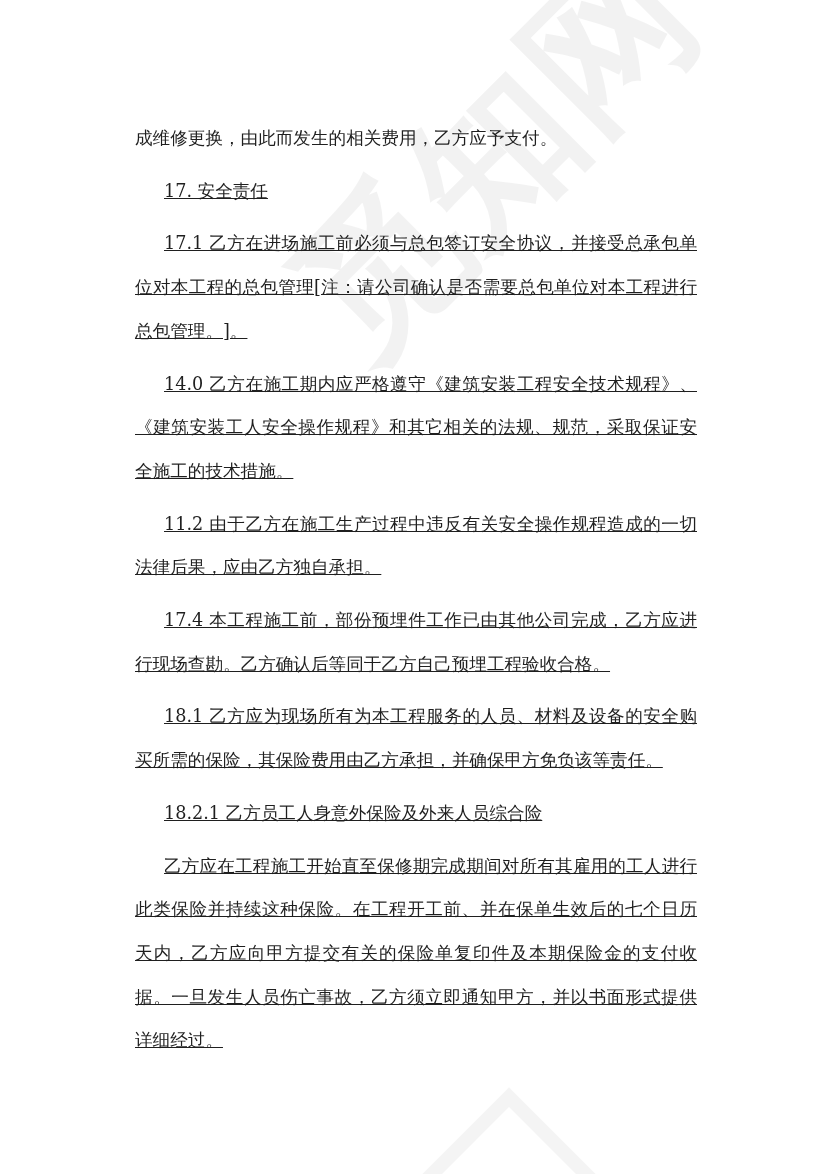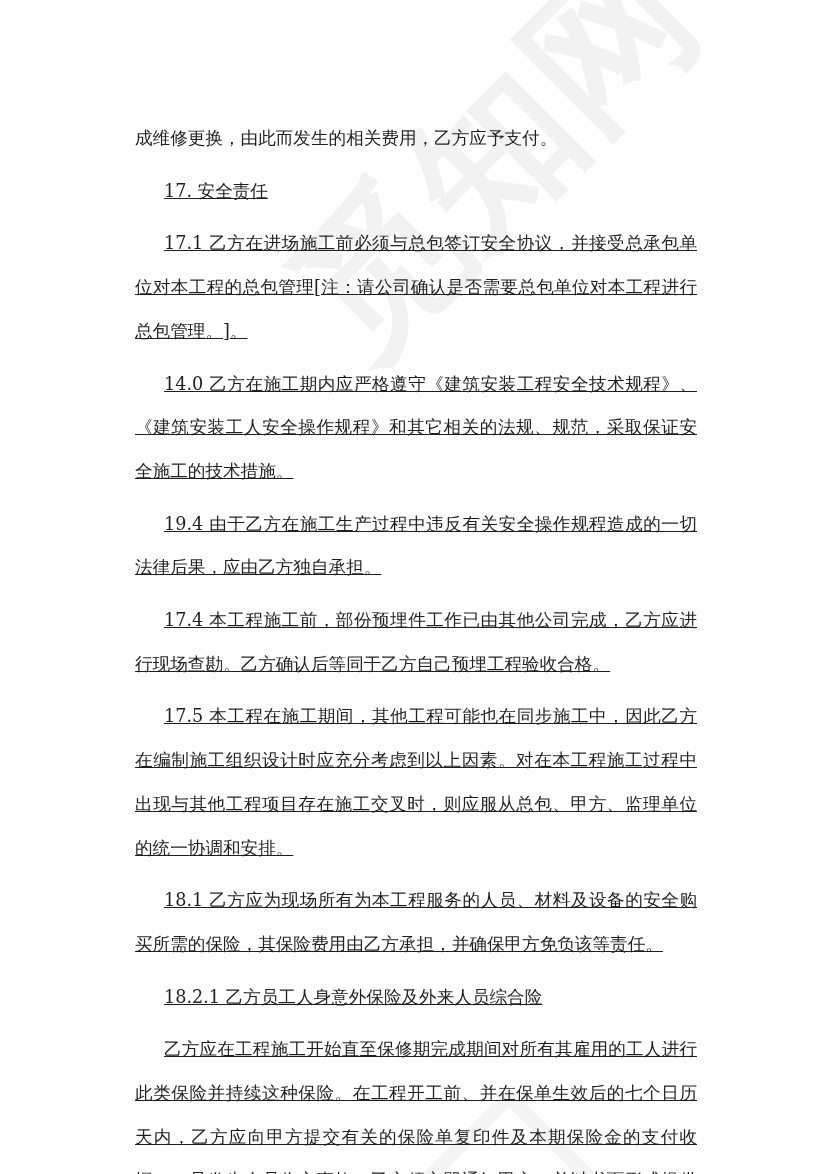--- a/index.html
+++ b/index.html
@@ -30,20 +30,19 @@
 
 <div class="page">
   <div class="watermark wm1">觅知网</div>
   <div class="wm-diamond"></div>
 
   <div class="content">
     <p>成维修更换，由此而发生的相关费用，乙方应予支付。</p>
     <p class="indent">17. 安全责任</p>
     <p class="indent">17.1 乙方在进场施工前必须与总包签订安全协议，并接受总承包单位对本工程的总包管理[注：请公司确认是否需要总包单位对本工程进行总包管理。]。</p>
     <p class="indent">14.0 乙方在施工期内应严格遵守《建筑安装工程安全技术规程》、《建筑安装工人安全操作规程》和其它相关的法规、规范，采取保证安全施工的技术措施。</p>
-    <p class="indent">19.4 由于乙方在施工生产过程中违反有关安全操作规程造成的一切法律后果，应由乙方独自承担。</p>
+    <p class="indent">11.2 由于乙方在施工生产过程中违反有关安全操作规程造成的一切法律后果，应由乙方独自承担。</p>
     <p class="indent">17.4 本工程施工前，部份预埋件工作已由其他公司完成，乙方应进行现场查勘。乙方确认后等同于乙方自己预埋工程验收合格。</p>
-    <p class="indent">17.5 本工程在施工期间，其他工程可能也在同步施工中，因此乙方在编制施工组织设计时应充分考虑到以上因素。对在本工程施工过程中出现与其他工程项目存在施工交叉时，则应服从总包、甲方、监理单位的统一协调和安排。</p>
     <p class="indent">18.1 乙方应为现场所有为本工程服务的人员、材料及设备的安全购买所需的保险，其保险费用由乙方承担，并确保甲方免负该等责任。</p>
     <p class="indent">18.2.1 乙方员工人身意外保险及外来人员综合险</p>
     <p class="indent">乙方应在工程施工开始直至保修期完成期间对所有其雇用的工人进行此类保险并持续这种保险。在工程开工前、并在保单生效后的七个日历天内，乙方应向甲方提交有关的保险单复印件及本期保险金的支付收据。一旦发生人员伤亡事故，乙方须立即通知甲方，并以书面形式提供详细经过。</p>
   </div>
 </div>
 
 </body></html>

